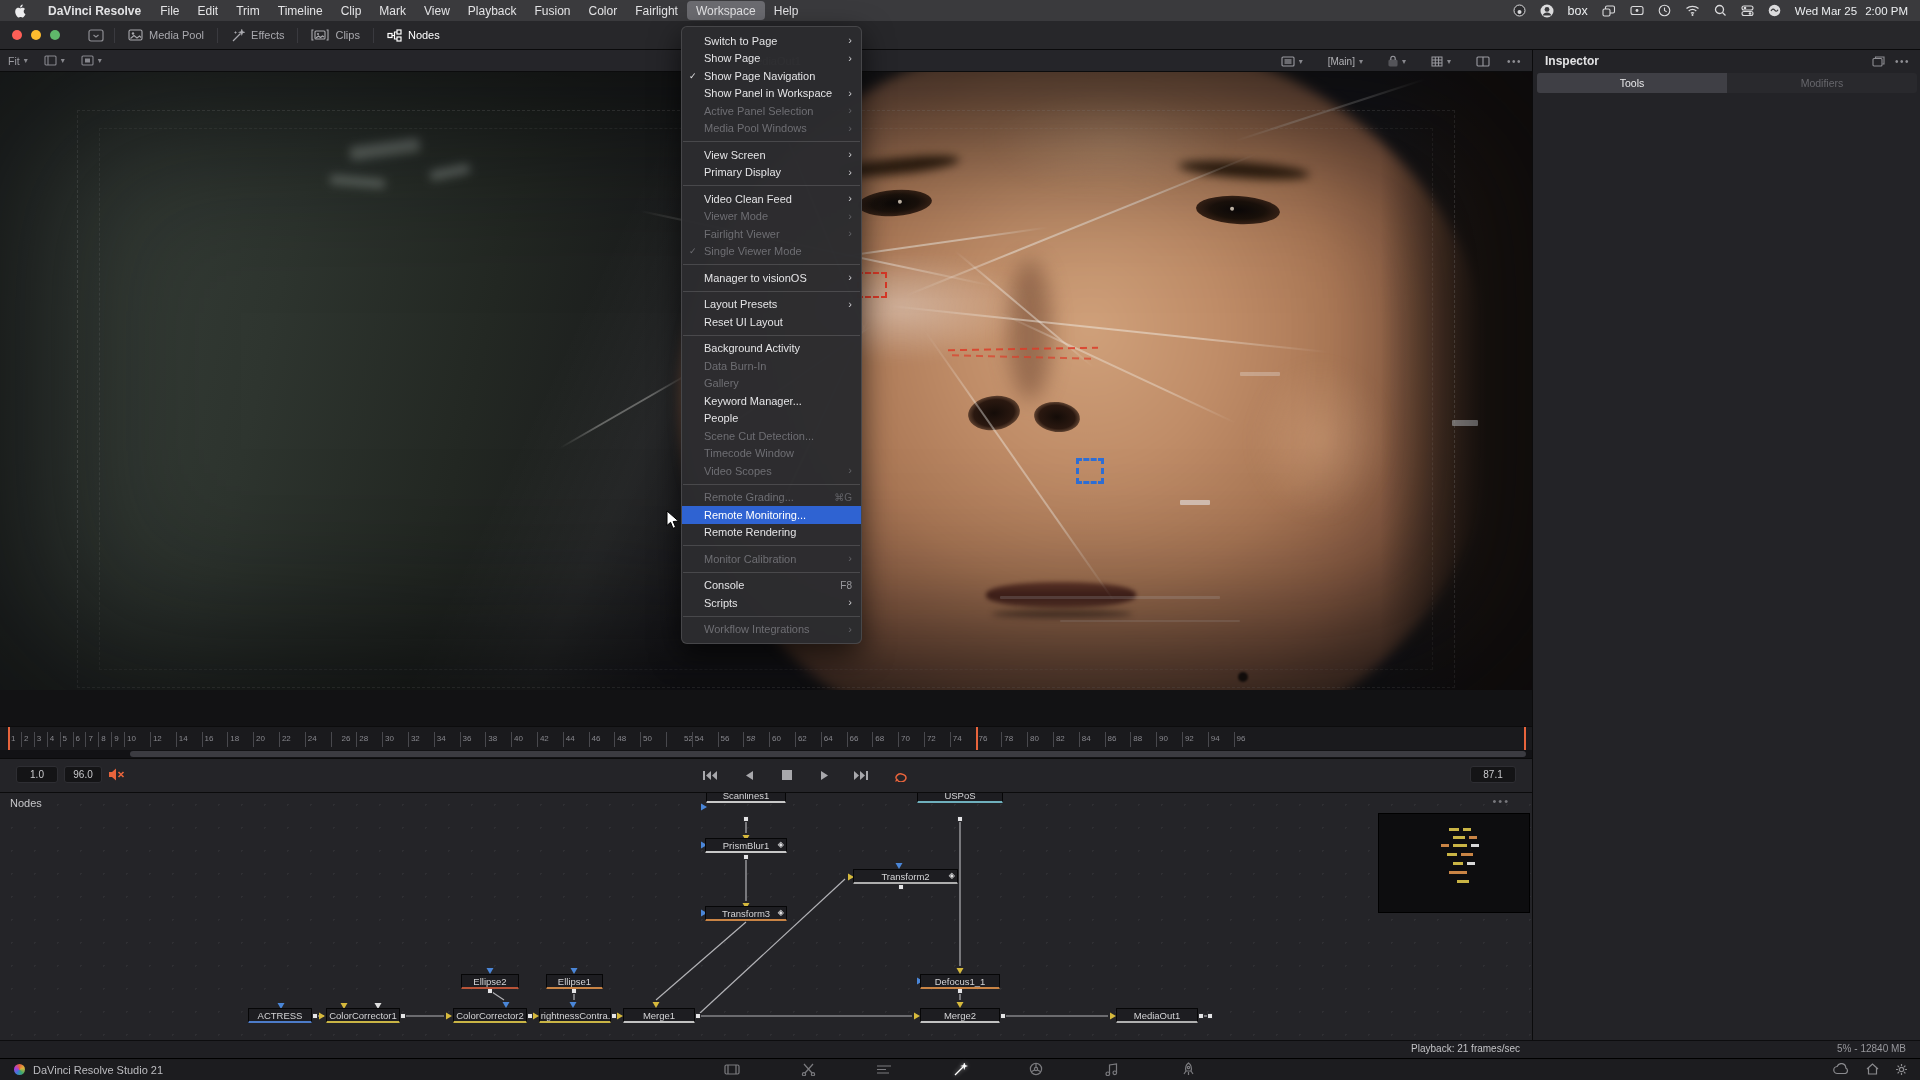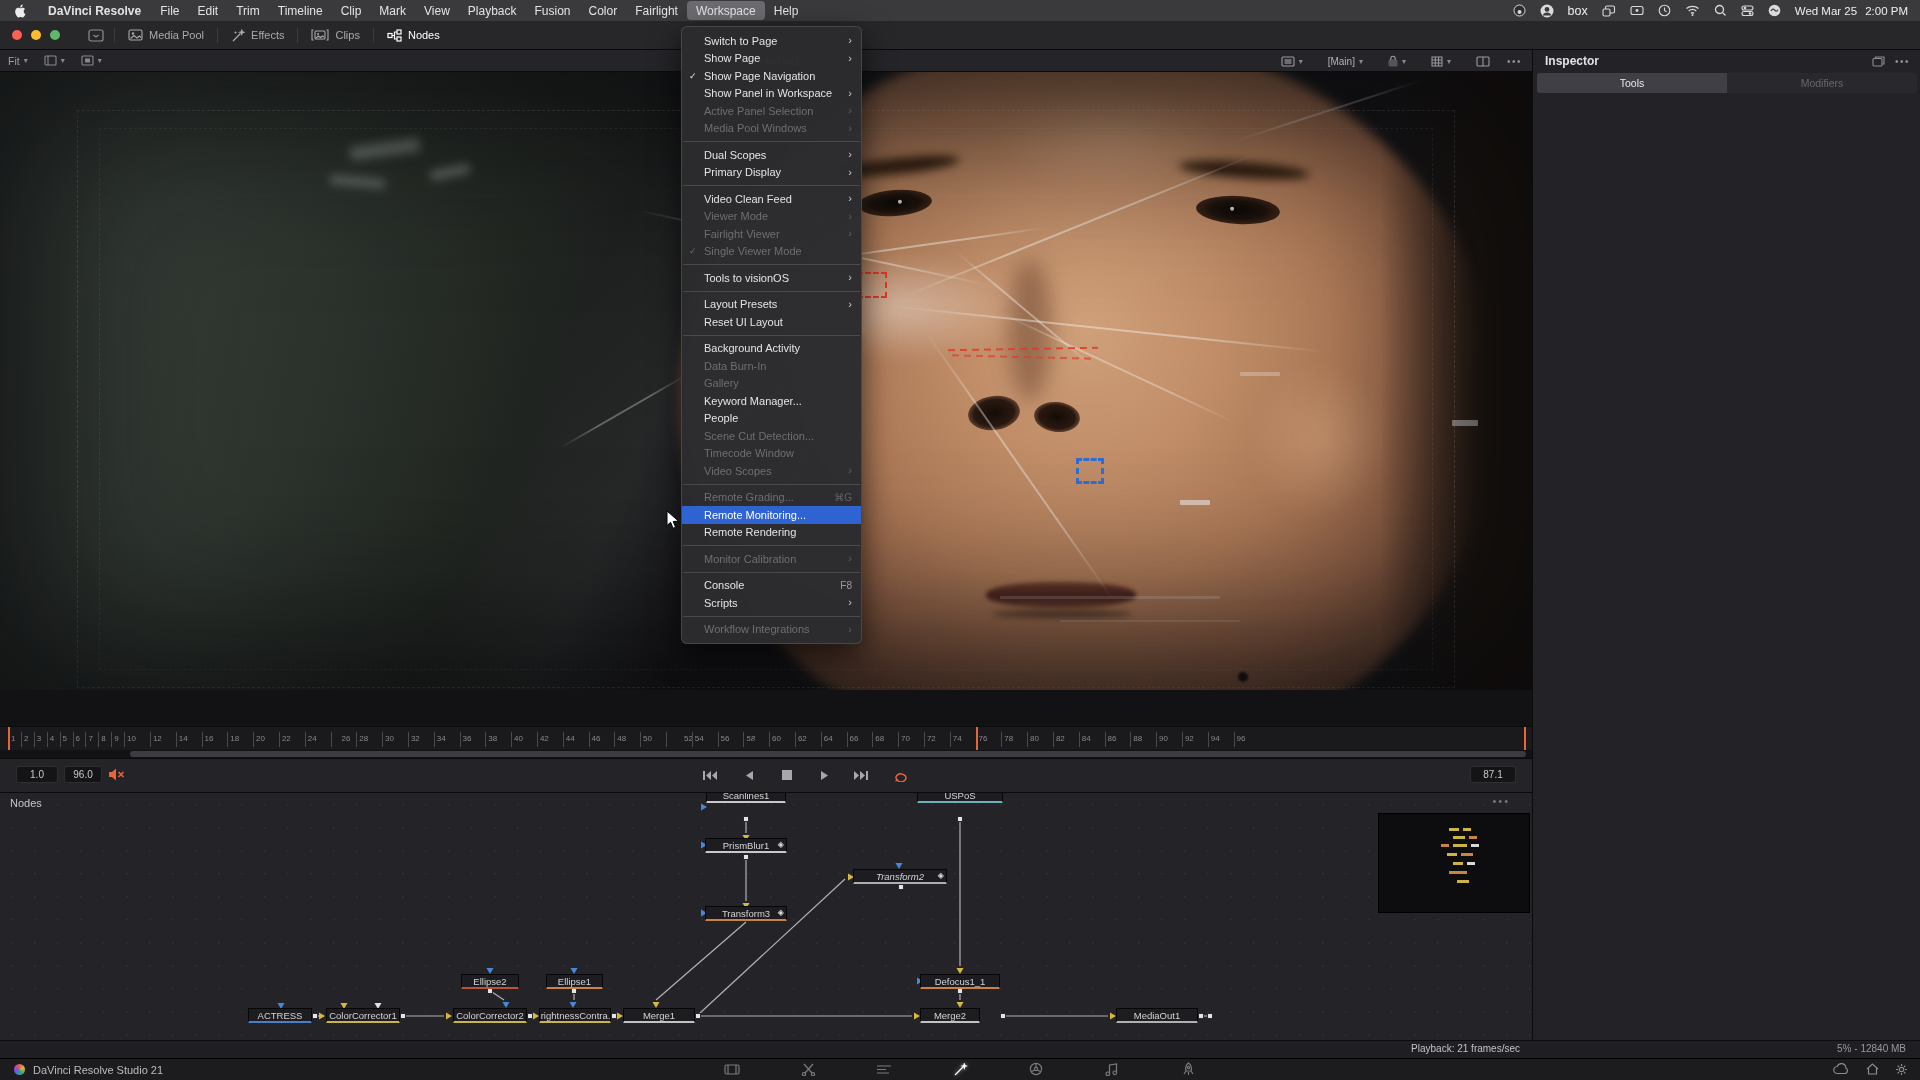--- a/index.html
+++ b/index.html
@@ -657,21 +657,21 @@
       <div class="node" style="left: 706px; top: -5px; width: 80px; border-bottom-color: rgb(200, 200, 200);">
         <span>Scanlines1</span>
       </div>
       <div class="node" style="left: 917px; top: -5px; width: 86px; border-bottom-color: rgb(111, 176, 189);">
         <span>USPoS</span>
       </div>
       <div class="node" style="left: 705px; top: 45px; width: 82px; border-bottom-color: rgb(200, 200, 200);">
         <span>PrismBlur1</span>
         <span class="dmnd">◈</span>
       </div>
-      <div class="node" style="left: 853px; top: 76px; width: 94px; border-bottom-color: rgb(174, 174, 174); font-style: italic;">
+      <div class="node" style="left: 853px; top: 76px; width: 105px; border-bottom-color: rgb(174, 174, 174);">
         <span>Transform2</span>
         <span class="dmnd">◈</span>
       </div>
       <div class="node" style="left: 705px; top: 113px; width: 82px; border-bottom-color: rgb(201, 132, 69);">
         <span>Transform3</span>
         <span class="dmnd">◈</span>
       </div>
       <div class="node" style="left: 461px; top: 181px; width: 58px; border-bottom-color: rgb(184, 84, 56);">
         <span>Ellipse2</span>
       </div>
@@ -689,21 +689,21 @@
       </div>
       <div class="node" style="left: 453px; top: 215px; width: 74px; border-bottom-color: rgb(201, 180, 69);">
         <span>ColorCorrector2</span>
       </div>
       <div class="node" style="left: 539px; top: 215px; width: 72px; border-bottom-color: rgb(201, 180, 69);">
         <span>BrightnessContra...</span>
       </div>
       <div class="node" style="left: 623px; top: 215px; width: 72px; border-bottom-color: rgb(194, 194, 194);">
         <span>Merge1</span>
       </div>
-      <div class="node" style="left: 920px; top: 215px; width: 60px; border-bottom-color: rgb(194, 194, 194);">
+      <div class="node" style="left: 920px; top: 215px; width: 80px; border-bottom-color: rgb(194, 194, 194);">
         <span>Merge2</span>
       </div>
       <div class="node" style="left: 1116px; top: 215px; width: 82px; border-bottom-color: rgb(176, 176, 176);">
         <span>MediaOut1</span>
       </div>
     </div>
   <div id="nodes-title">Nodes</div>
   <div id="nodes-dots">•••</div>
   <div id="minimap">
       <div style="position: absolute; left: 70px; top: 14px; width: 10px; height: 3px; background: rgb(201, 180, 69);"></div>
@@ -841,21 +841,21 @@
       <span class="arr">›</span>
     </div>
     <div class="mi dis">
       <span class="chk"></span>
       <span class="lbl">Media Pool Windows</span>
       <span class="arr">›</span>
     </div>
     <div class="msep"></div>
     <div class="mi">
       <span class="chk"></span>
-      <span class="lbl">Dual Scopes</span>
+      <span class="lbl">View Screen</span>
       <span class="arr">›</span>
     </div>
     <div class="mi">
       <span class="chk"></span>
       <span class="lbl">Primary Display</span>
       <span class="arr">›</span>
     </div>
     <div class="msep"></div>
     <div class="mi">
       <span class="chk"></span>
@@ -872,21 +872,21 @@
       <span class="lbl">Fairlight Viewer</span>
       <span class="arr">›</span>
     </div>
     <div class="mi dis">
       <span class="chk">✓</span>
       <span class="lbl">Single Viewer Mode</span>
     </div>
     <div class="msep"></div>
     <div class="mi">
       <span class="chk"></span>
-      <span class="lbl">Tools to visionOS</span>
+      <span class="lbl">Manager to visionOS</span>
       <span class="arr">›</span>
     </div>
     <div class="msep"></div>
     <div class="mi">
       <span class="chk"></span>
       <span class="lbl">Layout Presets</span>
       <span class="arr">›</span>
     </div>
     <div class="mi">
       <span class="chk"></span>

